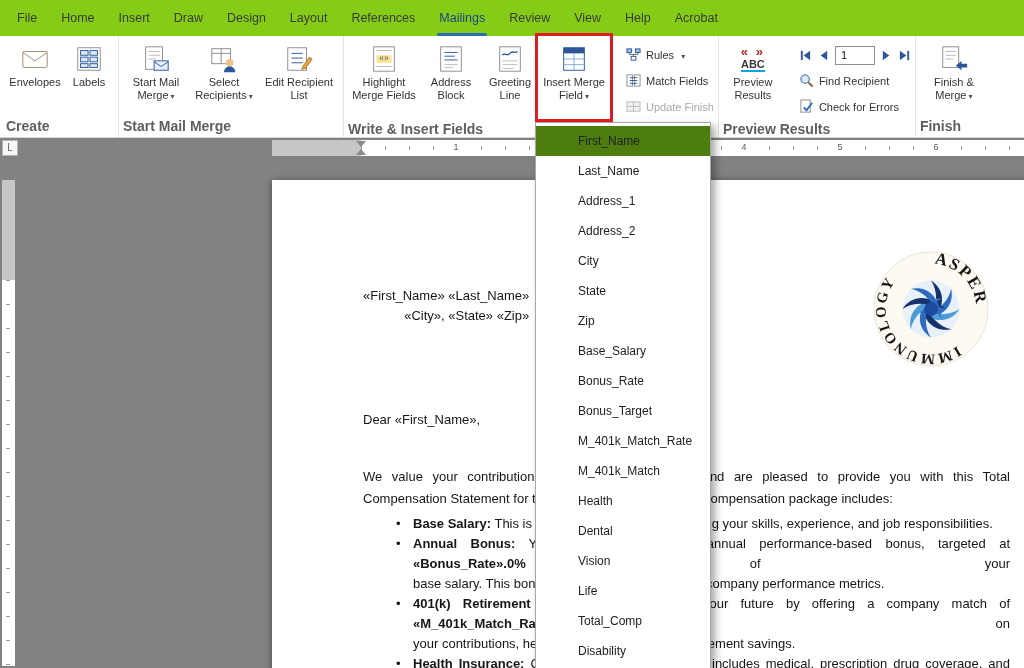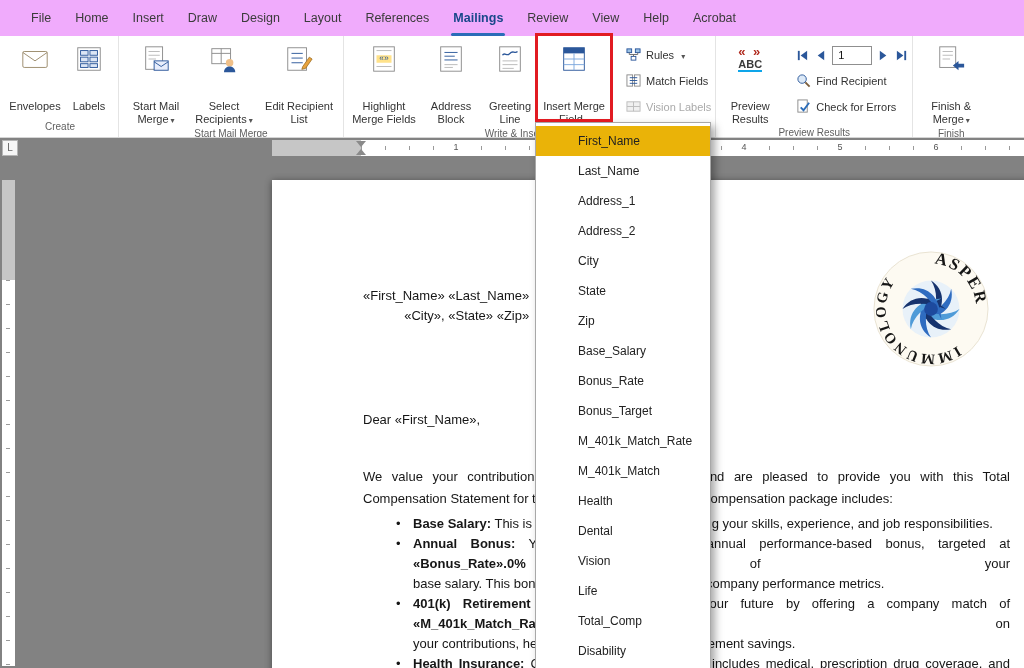--- a/index.html
+++ b/index.html
@@ -1,32 +1,32 @@
 <!DOCTYPE html>
 <html><head>
 <meta charset="utf-8">
 <style>
   * { box-sizing: border-box; margin: 0; padding: 0; }
   html,body { width:1024px; height:668px; overflow:hidden; }
   body { font-family:"Liberation Sans","DejaVu Sans",sans-serif; background:#828282; position:relative; }
 
   
-  .tabbar { height:36px; background:#f0abfc; display:flex; align-items:center; padding-left:19px; }
+  .tabbar { height:36px; background:#84cc16; display:flex; align-items:center; padding-left:5px; }
   .tab { padding:0 12px; font-size:12.5px; color:#3b3b3b; height:36px; line-height:36px; position:relative; white-space:nowrap; }
-  .tab.active { color:#19478a; font-weight:700; }
+  .tab.active { color:#19478a; font-weight:400; }
   .tab.active::after { content:''; position:absolute; left:10px; right:10px; bottom:0; height:3px; background:#2b6cb8; border-radius:2px; }
 
   
   .ribbon { height:102px; background:#fff; display:flex; align-items:stretch; padding:0 2px; border-bottom:1px solid #d5d5d5; }
   .group { display:flex; flex-direction:column; border-right:1px solid #e4e4e4; padding:0 4px; }
   .group-content { flex:1; display:flex; align-items:flex-start; padding-top:2px; }
-  .group-label { height:17px; font-size:10px; color:#5f5f5f; text-align:center; line-height:13px; white-space:nowrap; overflow:hidden; }
+  .group-label { height:17px; font-size:14px; color:#5f5f5f; text-align:left; line-height:13px; white-space:nowrap; overflow:hidden;font-weight:bold; }
   .bigbtn { display:flex; flex-direction:column; align-items:center; padding-top:4px; margin:0 3px; cursor:pointer; border-radius:3px; }
   .bigbtn .icon { height:34px; display:flex; align-items:center; justify-content:center; }
-  .bigbtn .lbl { font-size:11px; color:#333; text-align:center; line-height:13px;margin-top:24px; }
+  .bigbtn .lbl { font-size:11px; color:#333; text-align:center; line-height:13px; }
   .chev::after { content:"▾"; font-size:8px; color:#555; margin-left:2px; }
   .smallcol { display:flex; flex-direction:column; padding-top:7px; margin-left:16px; }
   .smallbtn { display:flex; align-items:center; gap:5px; font-size:11px; color:#333; height:20px; margin-bottom:6px; white-space:nowrap; cursor:pointer; }
   .smallbtn svg { flex:0 0 auto; }
   .smallbtn.disabled { color:#aaaaaa; }
   .navrow { display:flex; align-items:center; gap:5px; height:20px; margin-bottom:6px; }
   .navbtn { display:flex; align-items:center; cursor:pointer; }
   .recbox { width:40px; height:19px; border:1px solid #8f8f8f; font-size:11px; padding-left:5px; line-height:17px; background:#fff; color:#111; }
   .abc-icon { display:flex; flex-direction:column; align-items:center; line-height:12px; }
   .abc-icon .gmt { color:#b02a1e; font-size:13px; font-weight:700; letter-spacing:2px; }
@@ -60,21 +60,21 @@
   .just { text-align:justify; text-align-last:justify; }
   .bullets { position:absolute; left:121px; top:334px; width:617px; font-size:13px; line-height:20px; }
   .bline { position:relative; padding-left:20px; }
   .bline.dot::before { content:"•"; position:absolute; left:3px; font-size:13px; }
   .logo { position:absolute; left:600px; top:70px; width:118px; height:118px; }
 
   
   .dropdown { position:absolute; left:524px; top:122px; width:176px; background:#fff; border:1px solid #a8a8a8;
      box-shadow:4px 4px 8px rgba(0,0,0,.35); z-index:40; padding:3px 0; }
   .dd-item { height:30px; line-height:30px; padding-left:42px; font-size:12px; color:#222; cursor:pointer; white-space:nowrap; }
-  .dd-item:first-child { background:#eab308; }
+  .dd-item:first-child { background:#4d7c0f; }
 
   
   .redbox { position:absolute; left:522px; top:33px; width:78px; height:89px; border:3px solid #e11b22; z-index:50; pointer-events:none; }
 </style>
 </head>
 <body>
 
 <div class="tabbar">
 
 <div class="tab">File</div>
@@ -249,21 +249,21 @@
                 <rect x="9" y="2" width="6" height="12" fill="#fff" stroke="#8c8c8c"></rect>
                 <path d="M4 5h8M4 8h8M4 11h8" stroke="#2b579a"></path>
               </svg></span>
           <span>Match Fields</span>
         </div>
         <div class="smallbtn disabled">
           <span><svg width="15" height="15" viewBox="0 0 16 16">
                 <rect x="1" y="3" width="14" height="10" fill="#f0f0f0" stroke="#bcbcbc"></rect>
                 <path d="M1 8h14M8 3v10" stroke="#bcbcbc"></path>
               </svg></span>
-          <span>Vision Labels</span>
+          <span>Update Finish</span>
         </div>
       </div>
     </div>
     <div class="group-label">Write &amp; Insert Fields</div>
   </div>
 
   <div class="group">
     <div class="group-content">
       <div class="bigbtn" style="width:54px">
         <span class="icon">

